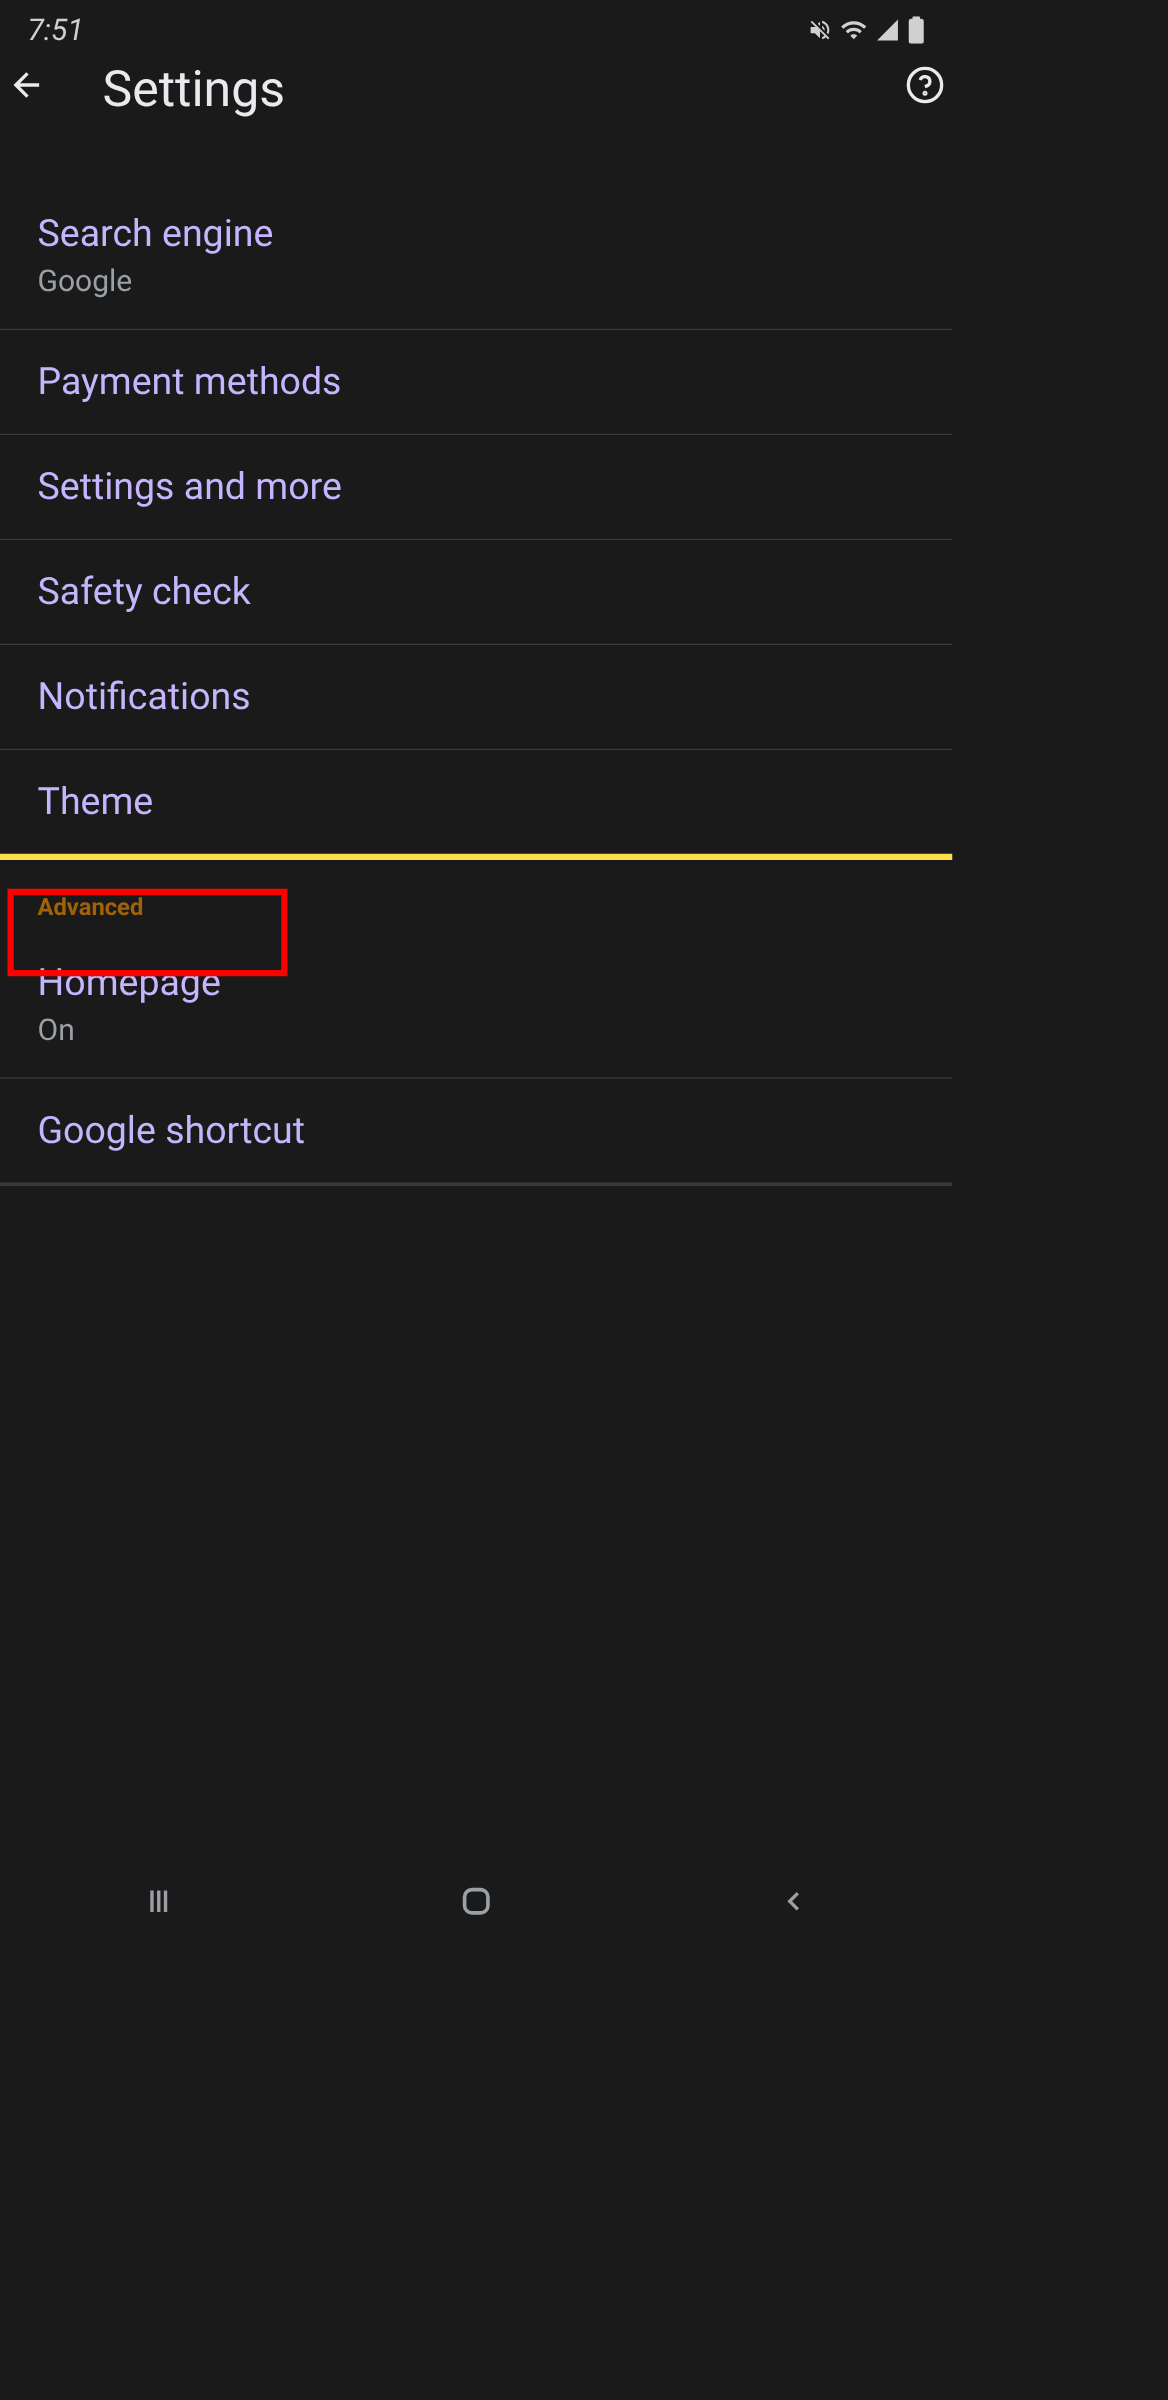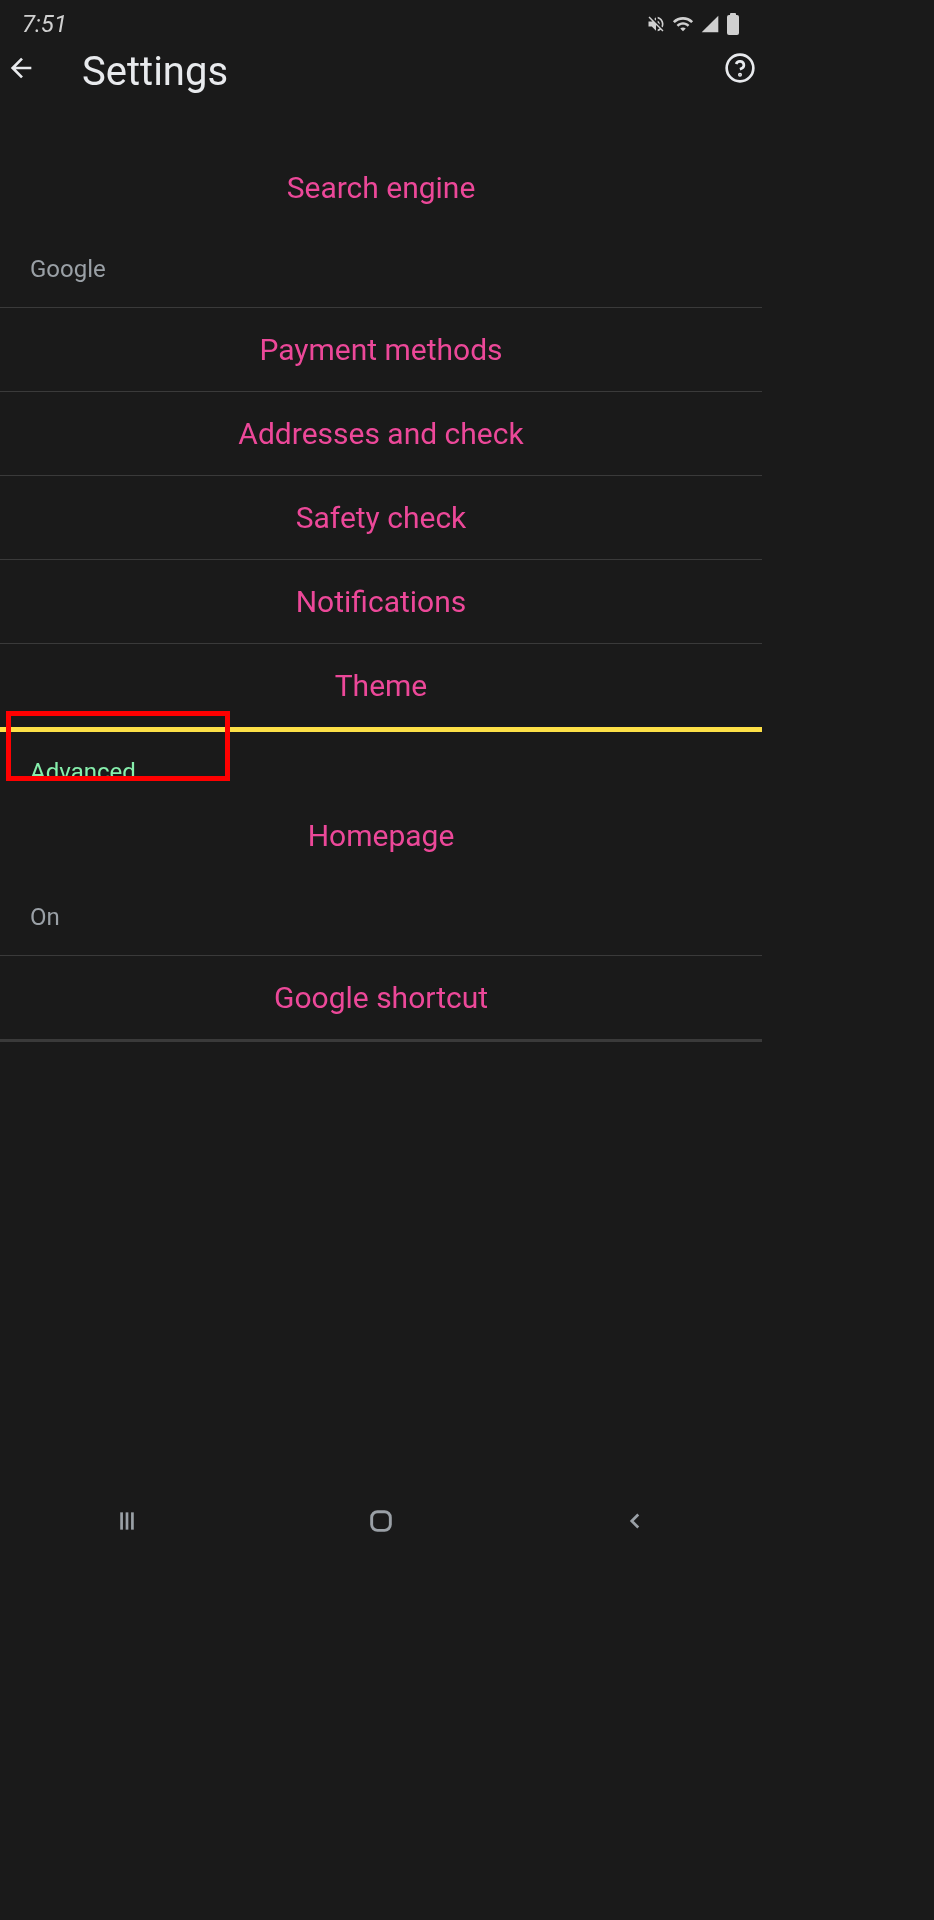--- a/index.html
+++ b/index.html
@@ -64,33 +64,31 @@
       display: flex;
       flex-direction: column;
       gap: 6px;
     }
     .setting-item.no-border {
       border-bottom: 5px solid #fde047;
     }
     .setting-title {
       font-size: 30px;
       font-weight: 400;
-      color: #ec4899;
-      text-align: center;
+      color: #c4b5fd;
     }
     .setting-subtitle {
       font-size: 24px;
       color: #9aa0a6;
-      margin-top: 44px;
     }
     .section-header {
       padding: 26px 30px 8px;
-      font-size: 24px;
-      color: #86efac;
-      font-weight: 400;
+      font-size: 19px;
+      color: #a16207;
+      font-weight: 700;
     }
     .highlight-box {
       position: absolute;
       border: 5px solid #ff0000;
       pointer-events: none;
       z-index: 10;
     }
     .nav-bar {
       position: absolute;
       bottom: 0;
@@ -160,21 +158,21 @@
 
 <div class="content">
   <div class="setting-item">
     <div class="setting-title">Search engine</div>
     <div class="setting-subtitle">Google</div>
   </div>
   <div class="setting-item">
     <div class="setting-title">Payment methods</div>
   </div>
   <div class="setting-item">
-    <div class="setting-title">Addresses and check</div>
+    <div class="setting-title">Settings and more</div>
   </div>
   <div class="setting-item">
     <div class="setting-title">Safety check</div>
   </div>
   <div class="setting-item">
     <div class="setting-title">Notifications</div>
   </div>
   <div class="setting-item no-border">
     <div class="setting-title">Theme</div>
   </div>

